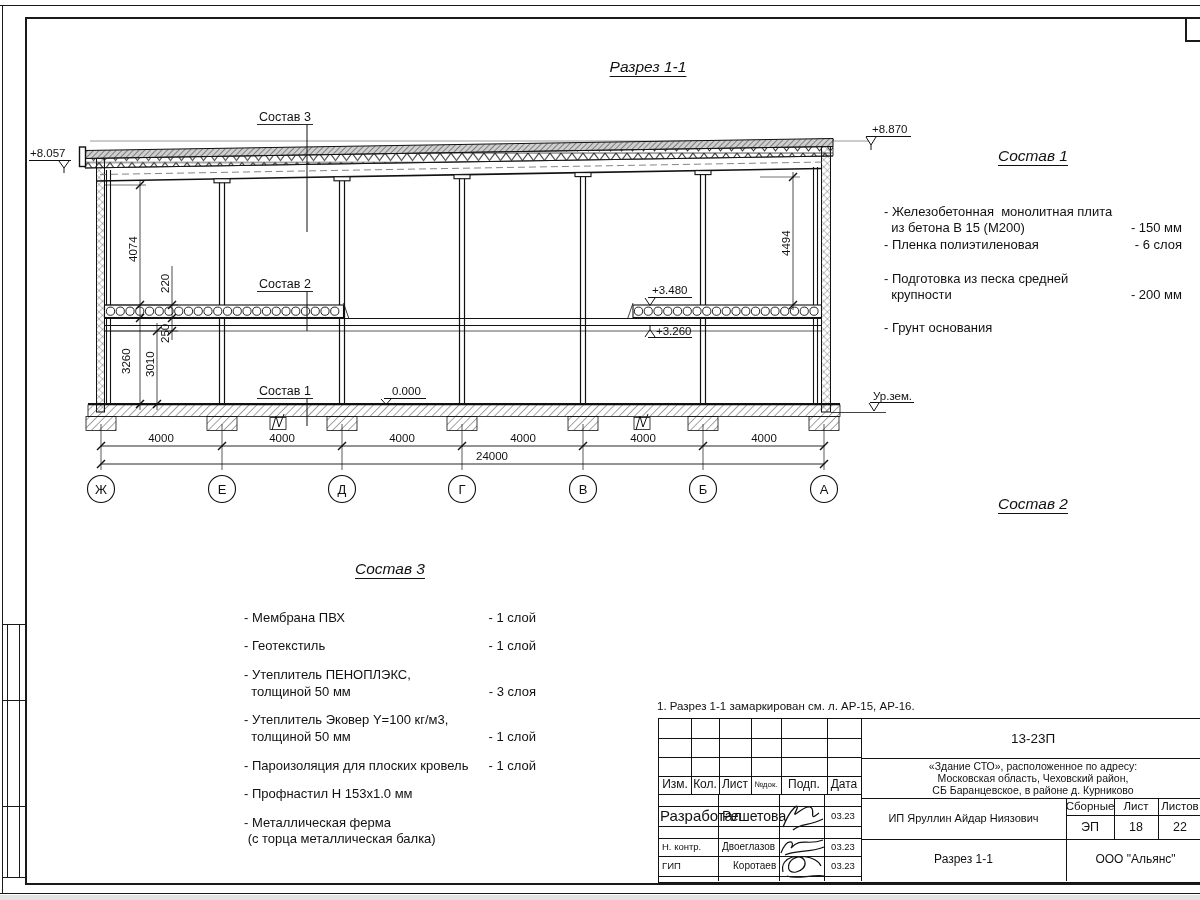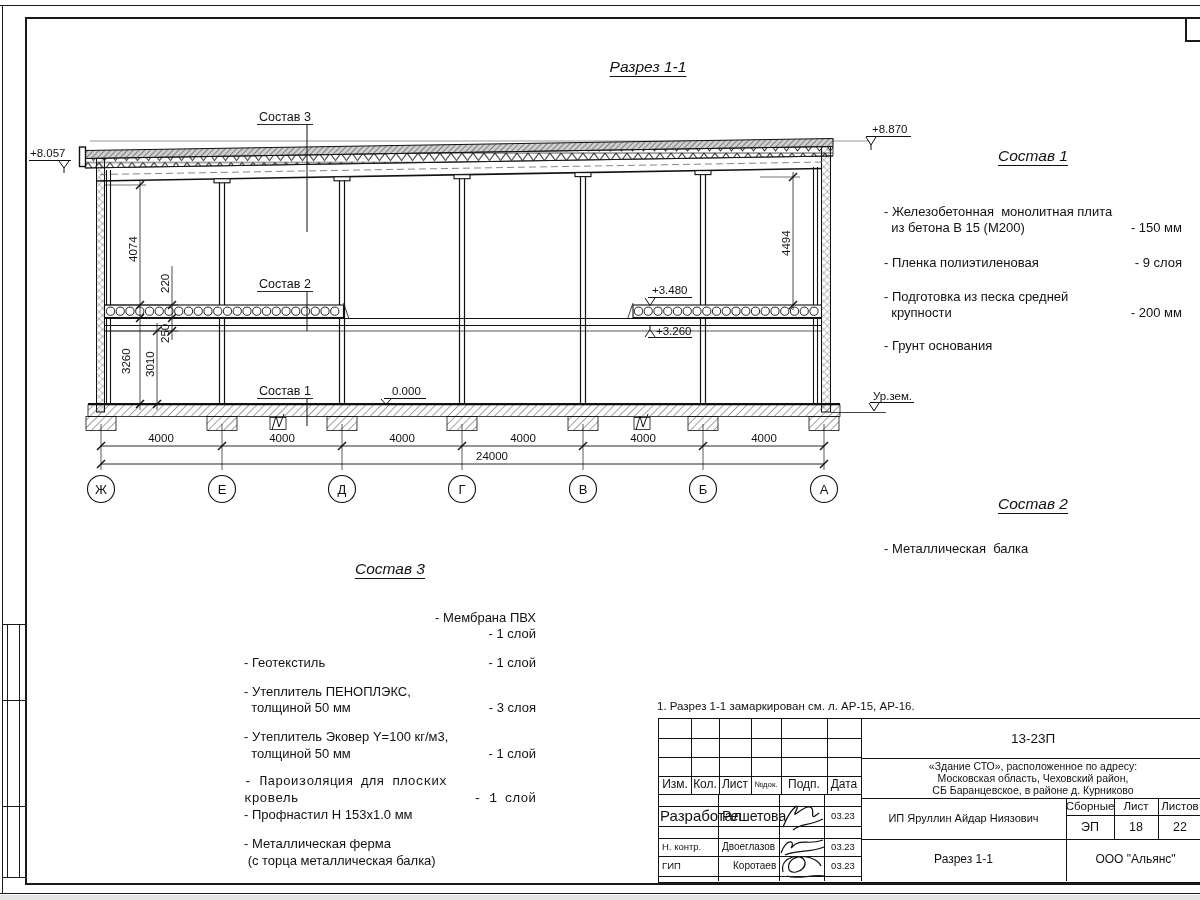--- a/index.html
+++ b/index.html
@@ -303,69 +303,65 @@
     <line x1="257" y1="291.5" x2="313" y2="291.5" stroke="#111" stroke-width="0.9"></line>
     <line x1="307" y1="291.5" x2="307" y2="331" stroke="#111" stroke-width="1"></line>
     <text class="lbltxt" x="259" y="395">Состав 1</text>
     <line x1="257" y1="398.5" x2="313" y2="398.5" stroke="#111" stroke-width="0.9"></line>
     <line x1="307" y1="398.5" x2="307" y2="426" stroke="#111" stroke-width="1"></line>
   </g>
 </svg>
 
 <div class="s-block" id="sostav1" style="left:884px;top:146px;width:298px;">
   <span class="s-head" style="margin-bottom:38px;">Состав 1</span>
-  <div class="li" style="margin-bottom:18px;">
+  <div class="li" style="">
       <div class="li-t">- Железобетонная  монолитная плита
   из бетона В 15 (М200)</div>
       <div class="li-v">- 150 мм</div>
     </div>
   <div class="li" style="margin-bottom:17px;">
       <div class="li-t">- Пленка полиэтиленовая</div>
-      <div class="li-v">- 9 слоя</div>
+      <div class="li-v">- 6 слоя</div>
     </div>
   <div class="li" style="margin-bottom:16px;">
       <div class="li-t">- Подготовка из песка средней
   крупности</div>
       <div class="li-v">- 200 мм</div>
     </div>
   <div class="li">
       <div class="li-t">- Грунт основания</div>
       <div class="li-v"></div>
     </div>
 </div>
 
 <div class="s-block" id="sostav2" style="left:884px;top:494px;width:298px;">
   <span class="s-head" style="margin-bottom:27px;">Состав 2</span>
-  <div class="li">
-      <div class="li-t">- Металлическая  балка</div>
-      <div class="li-v"></div>
-    </div>
 </div>
 
 <div class="s-block" id="sostav3" style="left:244px;top:559px;width:292px;">
   <span class="s-head" style="margin-bottom:31px;">Состав 3</span>
-  <div class="li" style="margin-bottom:12px;flex-direction:column;">
+  <div class="li" style="margin-bottom:12px;">
       <div class="li-t">- Мембрана ПВХ</div>
       <div class="li-v">- 1 слой</div>
     </div>
   <div class="li" style="margin-bottom:12px;">
       <div class="li-t">- Геотекстиль</div>
       <div class="li-v">- 1 слой</div>
     </div>
   <div class="li" style="margin-bottom:12px;">
       <div class="li-t">- Утеплитель ПЕНОПЛЭКС,
   толщиной 50 мм</div>
       <div class="li-v">- 3 слоя</div>
     </div>
   <div class="li" style="margin-bottom:12px;">
       <div class="li-t">- Утеплитель Эковер Y=100 кг/м3,
   толщиной 50 мм</div>
       <div class="li-v">- 1 слой</div>
     </div>
-  <div class="li" style="font-family:Liberation Mono, monospace;">
+  <div class="li" style="margin-bottom:12px;">
       <div class="li-t">- Пароизоляция для плоских кровель</div>
       <div class="li-v">- 1 слой</div>
     </div>
   <div class="li" style="margin-bottom:12px;">
       <div class="li-t">- Профнастил Н 153х1.0 мм</div>
       <div class="li-v"></div>
     </div>
   <div class="li">
       <div class="li-t">- Металлическая ферма
  (с торца металлическая балка)</div>

